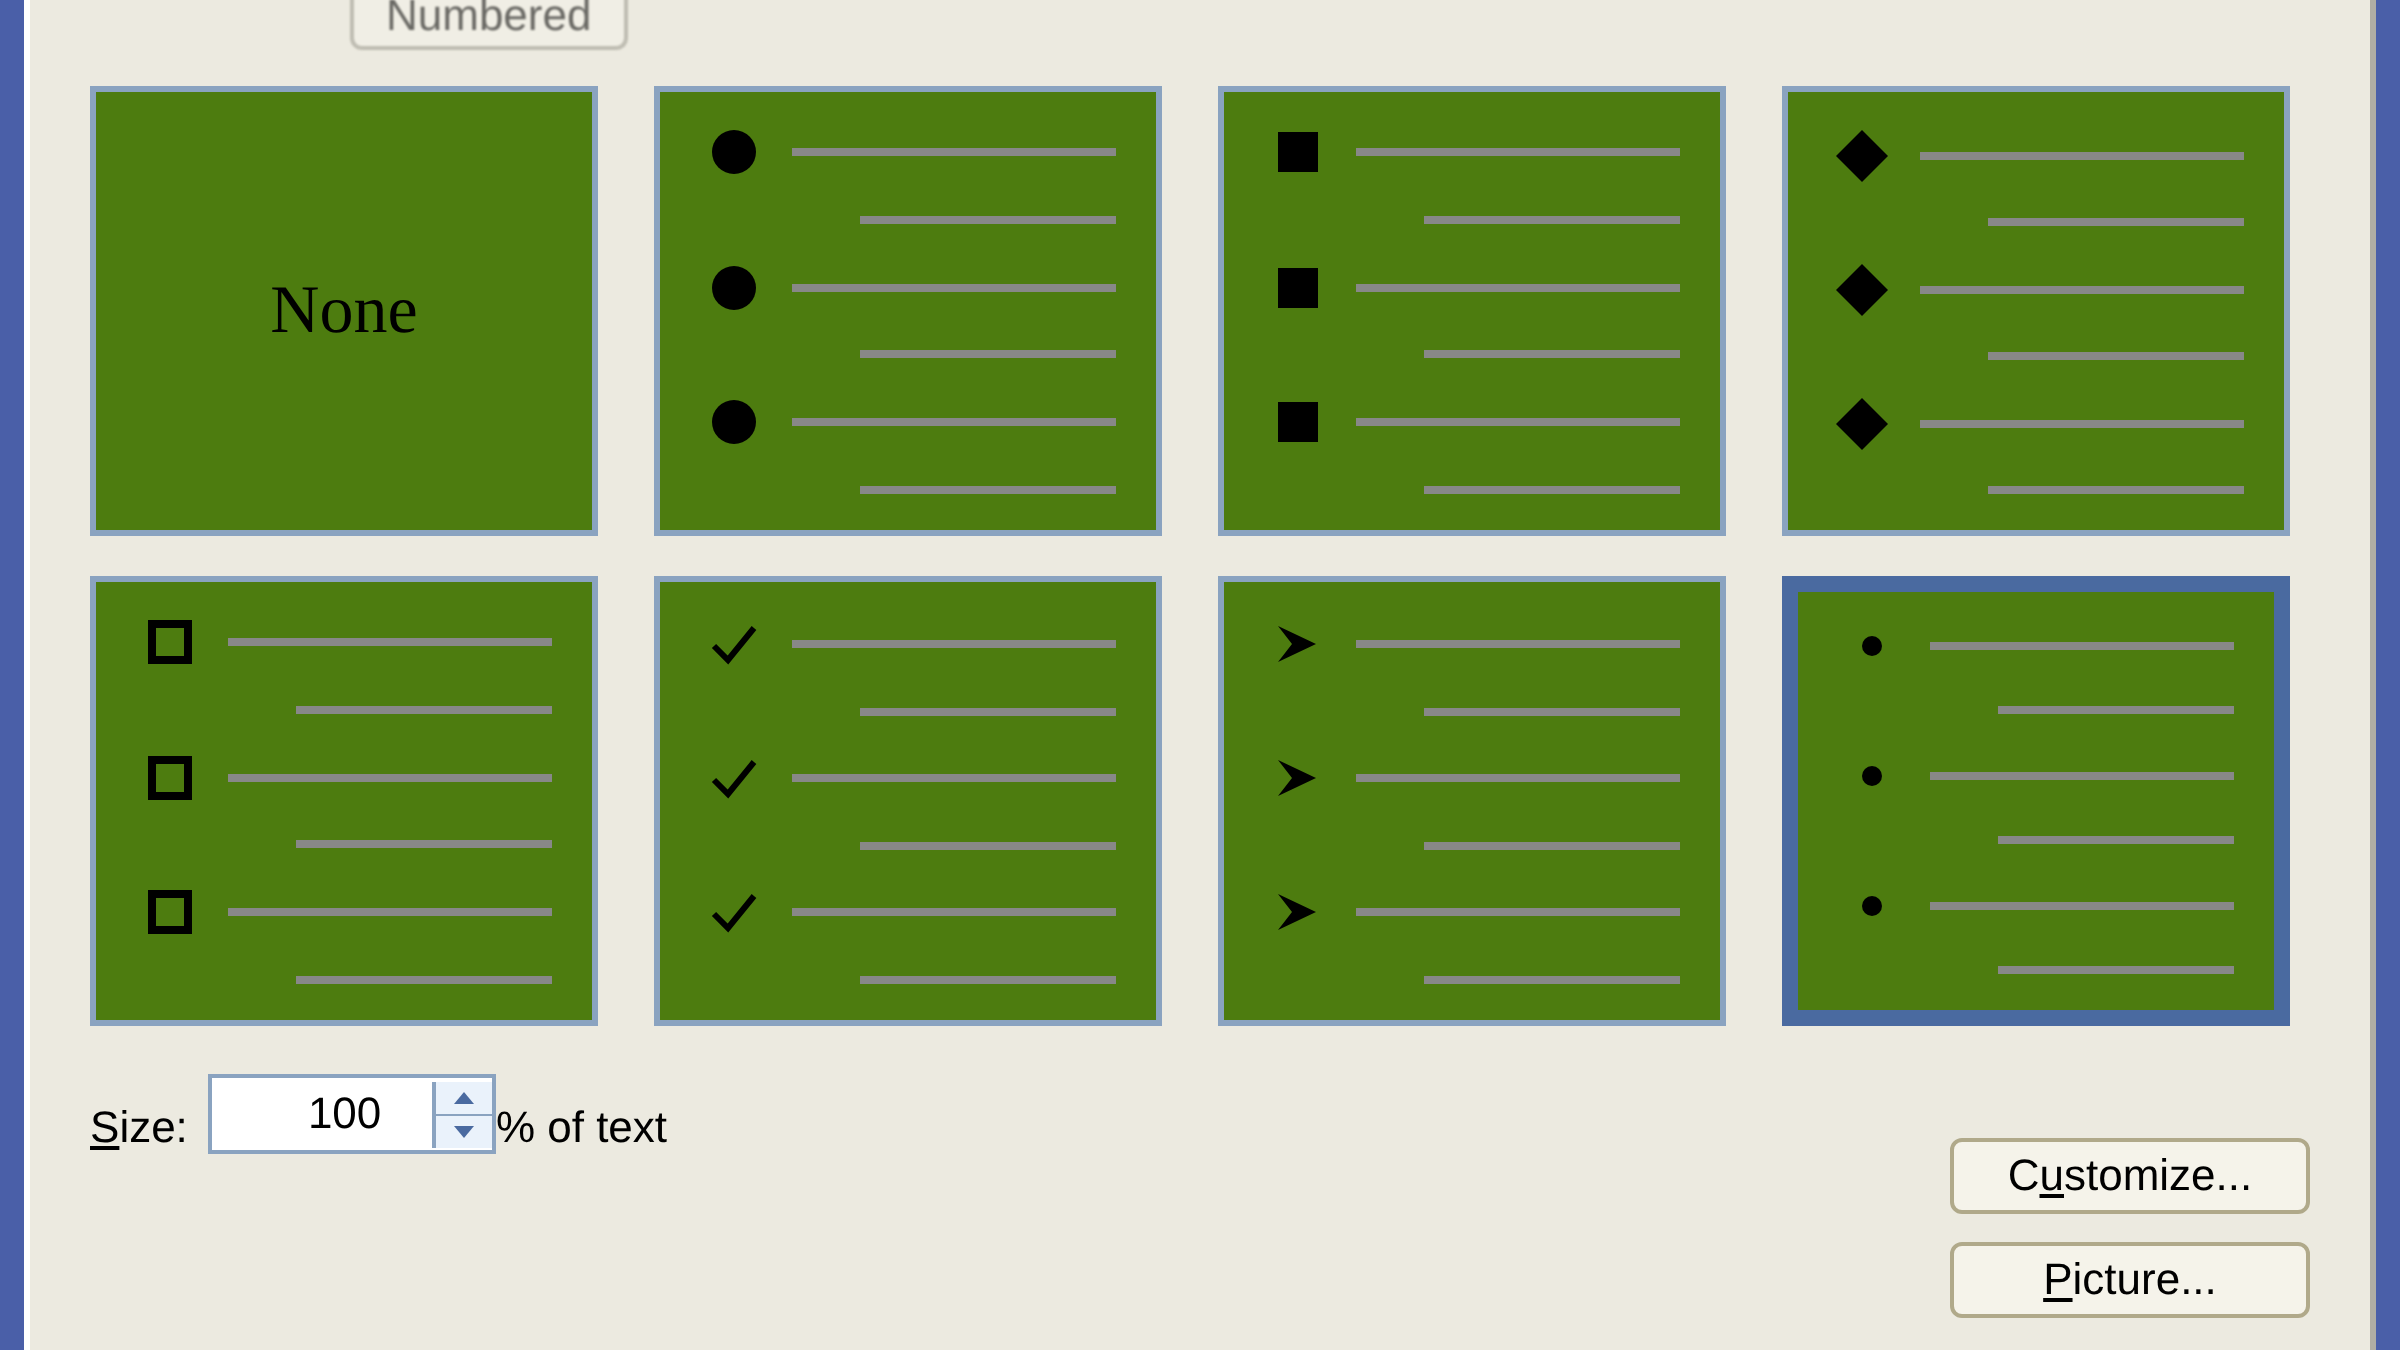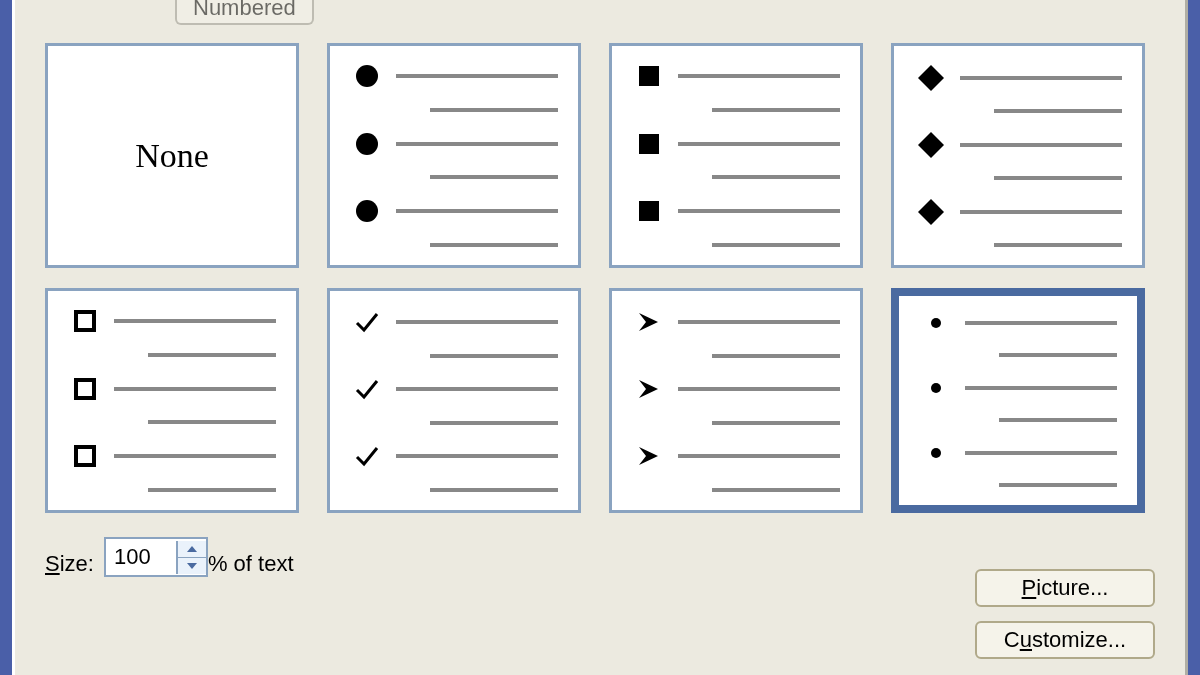--- a/index.html
+++ b/index.html
@@ -1,36 +1,36 @@
 <!DOCTYPE html>
 <html><head>
 <meta charset="utf-8">
 <style>
   html,body{margin:0;padding:0;width:1200px;height:675px;overflow:hidden;font-family:Tahoma,Arial,sans-serif;font-size:22px;color:#000;}
   body{background:#4a5fa8;}
   .dialog-body{position:absolute;left:12px;top:0;right:12px;bottom:0;background:#eceae0;border-left:3px solid #fff;border-right:3px solid #b0aea4;padding:0 40px 0 30px;}
   .tab-strip{height:14px;margin-top:-5px;margin-bottom:10px;}
   .tab-inactive{display:inline-block;background:#f5f3ea;border:2px solid #9a988d;border-top:none;border-radius:0 0 6px 6px;padding:0 16px 2px 16px;margin-left:130px;opacity:.55;filter:blur(.5px);}
   .grid{display:grid;grid-template-columns:repeat(4,1fr);grid-template-rows:repeat(2,1fr);gap:20px 28px;margin-top:34px;height:470px;}
-  .tile{background:#ffffff;border:3px solid #8aa3c0;position:relative;cursor:pointer;}
+  .tile{background:#4d7c0f;border:3px solid #8aa3c0;position:relative;cursor:pointer;}
   .tile.selected{border:8px solid #4a6aa0;}
   .none-text{position:absolute;inset:0;display:flex;align-items:center;justify-content:center;font-size:34px;font-family:'Times New Roman',serif;}
   .preview{position:absolute;left:20px;right:20px;top:18px;bottom:18px;display:flex;flex-direction:column;justify-content:space-between;}
   .pline{display:flex;align-items:center;}
   .pline .glyph{width:34px;display:flex;align-items:center;justify-content:center;flex-shrink:0;}
   .pline .rule{flex:1;height:4px;background:#888;margin-left:12px;}
   .pline.short .glyph{width:34px;visibility:hidden;}
   .pline.short .rule{margin-left:46px;}
   svg{display:block;}
   .controls{margin-top:24px;}
   .row{display:flex;align-items:flex-end;margin-bottom:18px;}
   .lbl{margin-right:10px;}
   .underline{text-decoration:underline;}
   .spinner{display:inline-flex;align-items:center;border:2px solid #8aa3c0;background:#fff;height:36px;}
-  .spinner input{width:58px;border:none;background:transparent;font:inherit;padding:2px 4px 2px 8px;outline:none;}
+  .spinner input{width:58px;border:none;background:transparent;font:inherit;padding:2px 4px 2px 8px;outline:none;margin-left:40px;}
   .spin-btns{display:flex;flex-direction:column;border-left:2px solid #8aa3c0;}
   .spin-btns div{width:28px;height:16px;display:flex;align-items:center;justify-content:center;background:#eaf2fb;border-bottom:1px solid #8aa3c0;cursor:pointer;}
   .spin-btns div:last-child{border-bottom:none;}
   .spin-btns svg{width:10px;height:6px;}
   .suffix{margin-left:0;}
   .color-combo{display:inline-flex;align-items:center;border:2px solid #8aa3c0;background:#fff;height:36px;}
   .swatch{width:60px;height:24px;background:#000;margin:0 8px;}
   .dd-btn{width:34px;height:34px;border-left:2px solid #8aa3c0;display:flex;align-items:center;justify-content:center;background:#eaf2fb;}
   .btn{background:#f5f3ea;border:2px solid #b0a98a;border-radius:6px;padding:4px 18px;min-width:180px;text-align:center;cursor:pointer;font:inherit;}
   .right-btns{position:absolute;right:30px;bottom:16px;display:flex;flex-direction:column;gap:14px;align-items:flex-end;}
@@ -355,17 +355,17 @@
                 <polygon points="0,0 10,0 5,6" fill="#4a6aa0"></polygon>
               </svg>
             </div>
         </span>
       </span>
       <span class="suffix">% of text</span>
     </div>
   </div>
 
   <div class="right-btns">
+    <button class="btn"><span>C</span><span class="underline">u</span><span>stomize...</span></button>
     <button class="btn"><span class="underline">P</span><span>icture...</span></button>
-    <button class="btn"><span>C</span><span class="underline">u</span><span>stomize...</span></button>
   </div>
 
 </div>
 
 </body></html>

